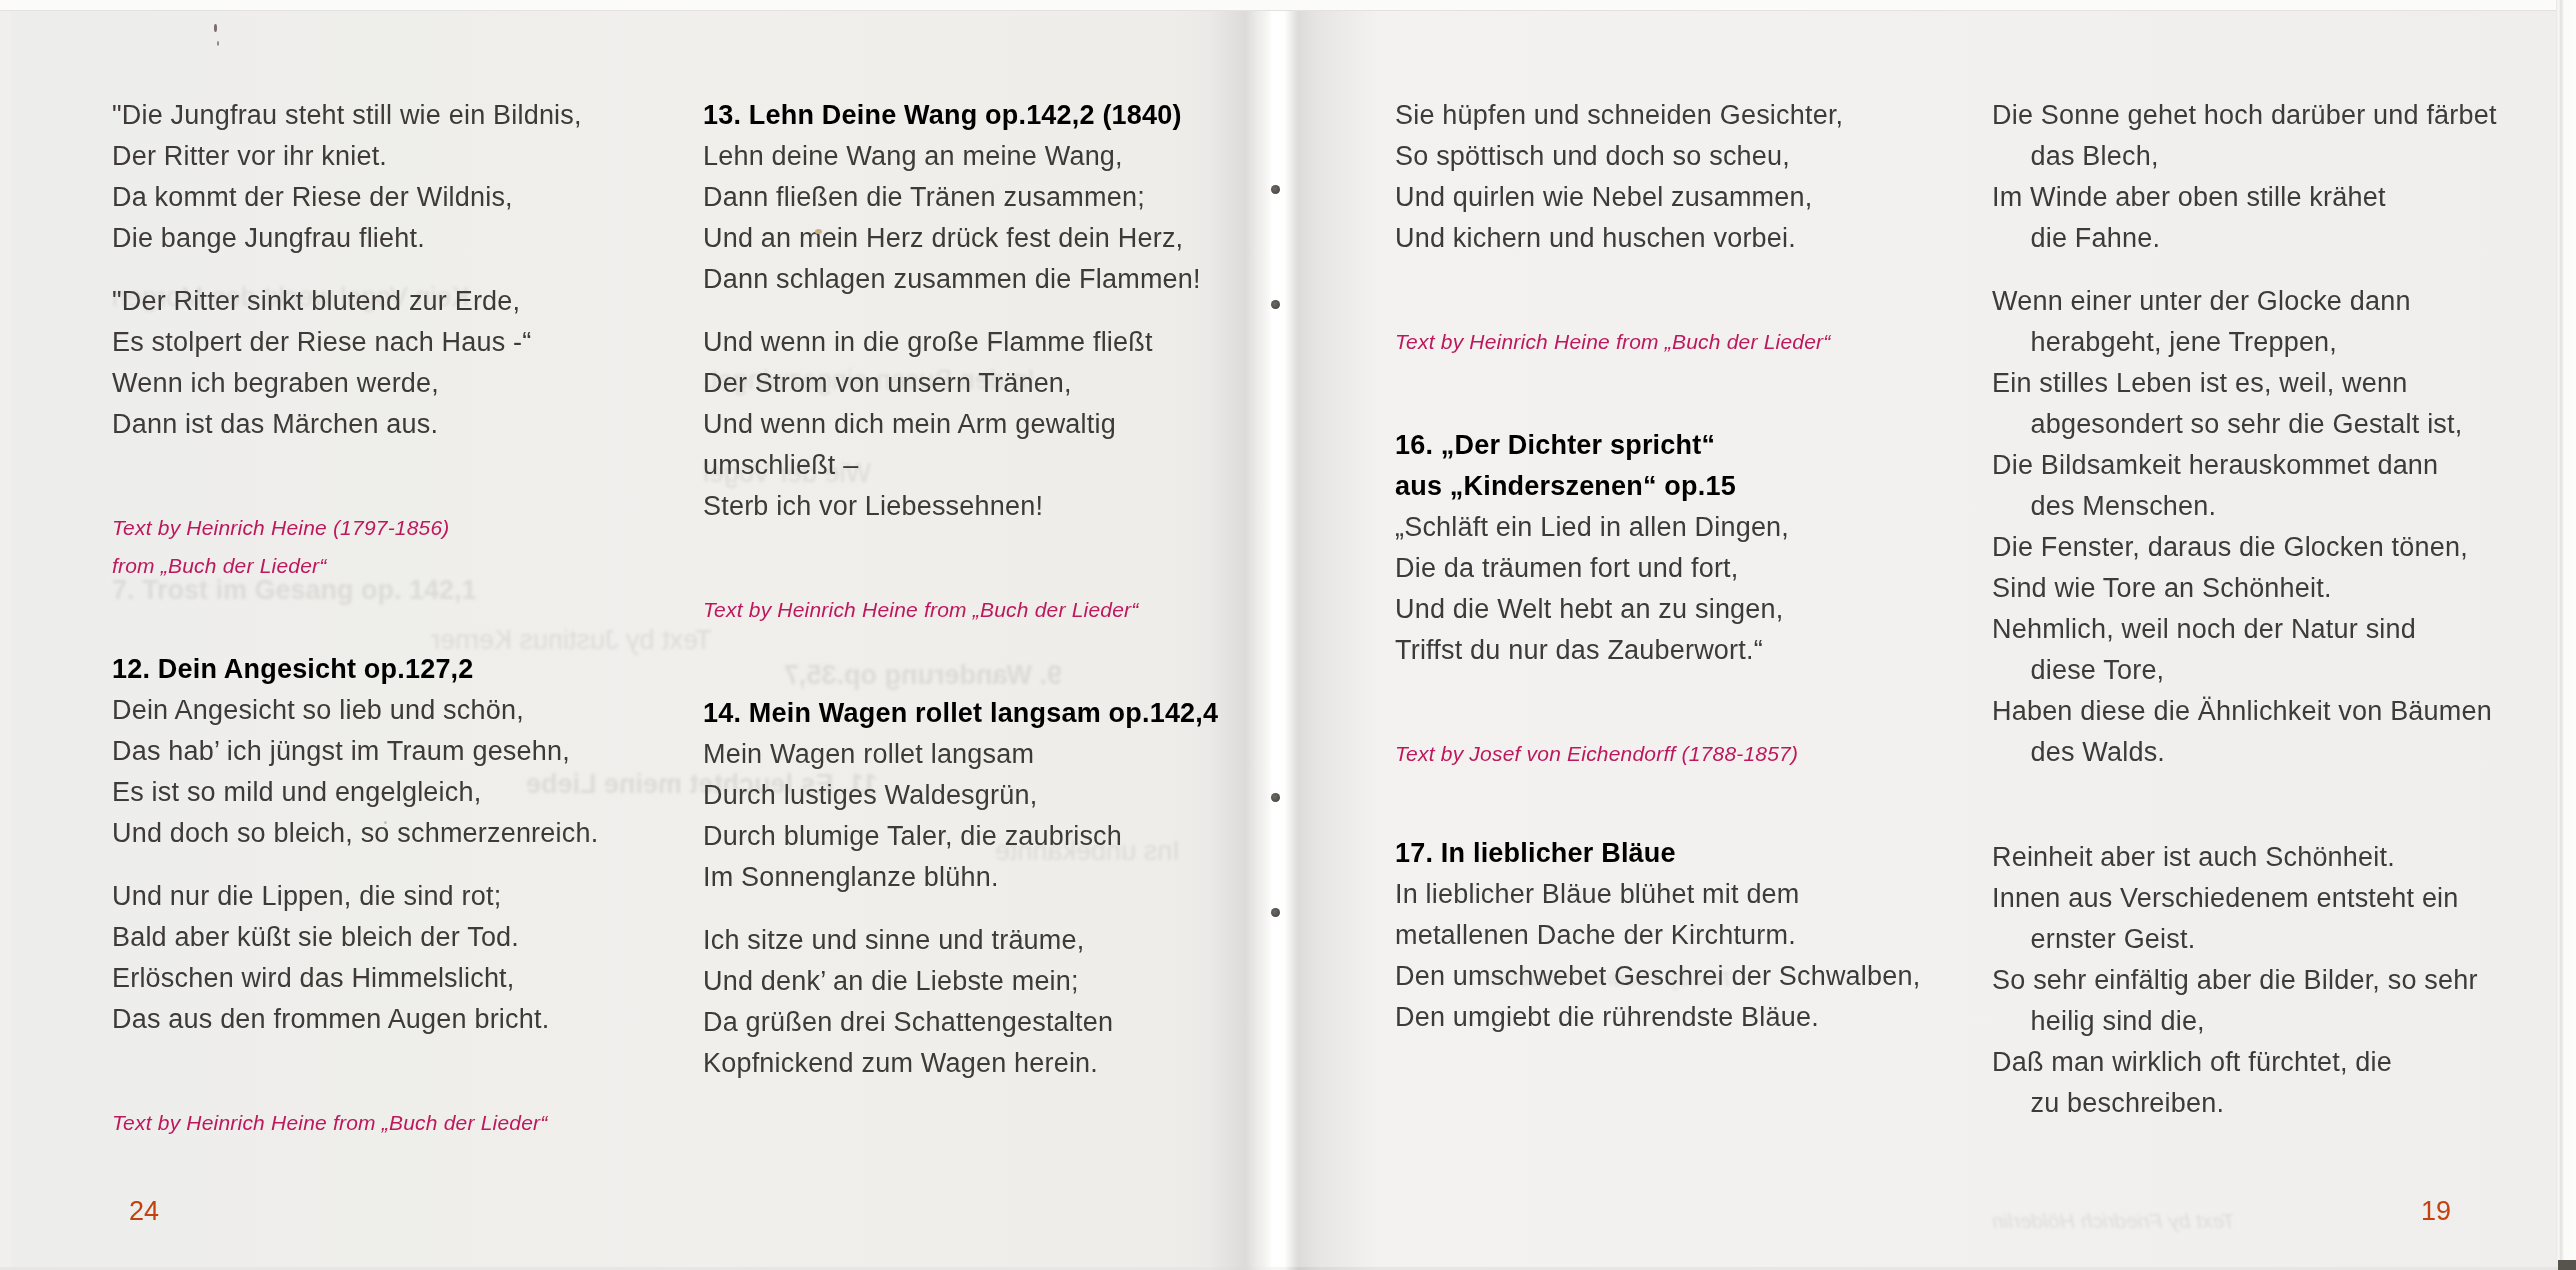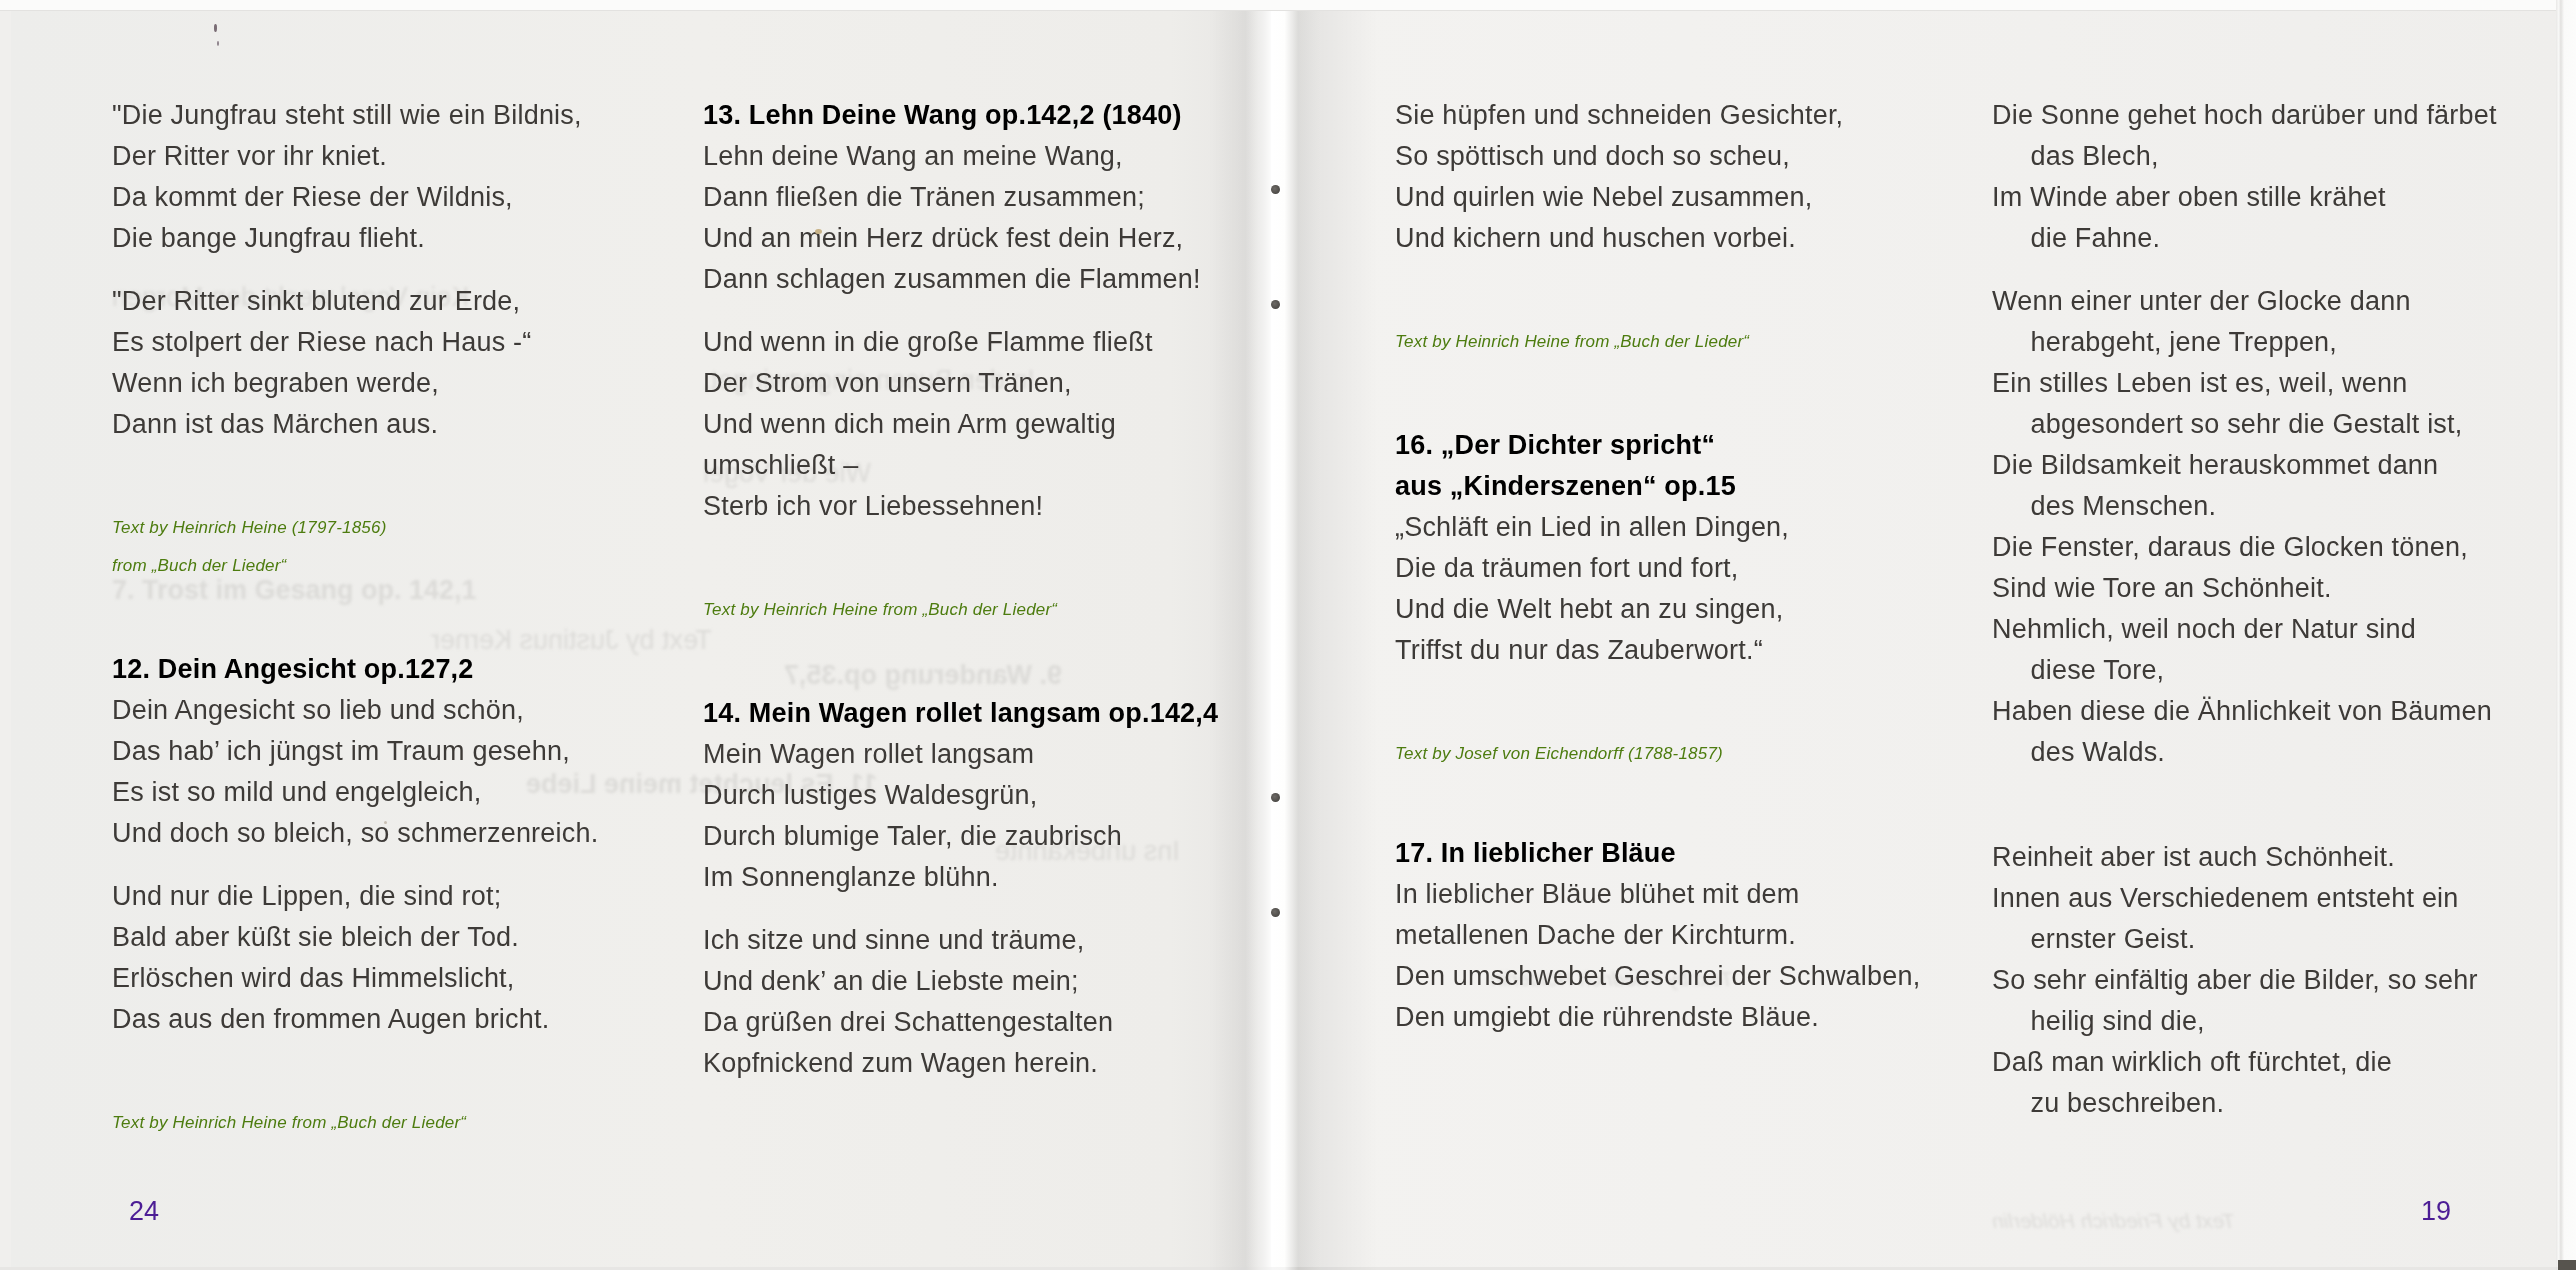--- a/index.html
+++ b/index.html
@@ -34,32 +34,32 @@
   }
   .staple{
     position:absolute;left:1271px;width:8.8px;height:8.8px;border-radius:50%;
     background:radial-gradient(circle at 40% 40%,#6d6a66,#3f3d3a);
     box-shadow:1.4px 1.4px 2px rgba(255,255,255,0.9);
   }
   .col{position:absolute;top:95px;white-space:pre;}
   .col .block{position:relative;z-index:1;}
   .ln{font-size:27px;line-height:41px;letter-spacing:0.2px;}
   .heading .ln{font-weight:700;color:#000000;}
-  .credit .ln{font-style:italic;font-size:17px;line-height:38px;color:#4d7c0f;}
+  .credit .ln{font-style:italic;font-size:21px;line-height:38px;color:#be185d;}
   .gap-s{margin-top:22px;}
   .gap-l{margin-top:64px;}
   .gap-xl{margin-top:60px;}
   .ghost{
     position:absolute;z-index:0;font-size:27px;line-height:41px;
     color:#cfcecb;filter:blur(1.4px);opacity:0.6;white-space:pre;
   }
   .ghost.mir{transform:scaleX(-1);}
   .ghost.b{font-weight:700;}
   .ghost.i{font-style:italic;font-size:21px;}
-  .page-num{position:absolute;top:1196px;font-size:27px;color:#4c1d95;z-index:2;}
+  .page-num{position:absolute;top:1196px;font-size:27px;color:#c2410c;z-index:2;}
   .edge-top{position:absolute;left:0;top:0;width:2576px;height:9.5px;background:#fbfbfa;border-bottom:0.7px solid #e3e2e0;z-index:3;}
   .edge-left{position:absolute;left:0;top:0;width:11px;height:1271px;z-index:3;
     background:linear-gradient(90deg,#f7f7f6 0px,#f7f7f6 2px,#a3a2a0 2.7px,#929190 4.8px,#dcdbd9 6.8px,#eeede b 11px,#eeedeb 11px);}
   .edge-right{position:absolute;left:2556px;top:0;width:19.7px;height:1271px;z-index:3;
     background:repeating-linear-gradient(90deg,#e9e8e6 0px,#f8f8f7 2.7px,#e2e1df 4.8px,#fafaf9 8.1px,#fcfcfb 19.7px);}
   .corner-dark{position:absolute;left:2558px;top:1260px;width:18.3px;height:11px;background:#57544e;z-index:4;}
   .edge-bottom{position:absolute;left:0;top:1267px;width:2576px;height:4.1px;background:rgba(0,0,0,0.035);z-index:3;}
   .speck{position:absolute;border-radius:50%;z-index:2;}
 </style>
 </head>

